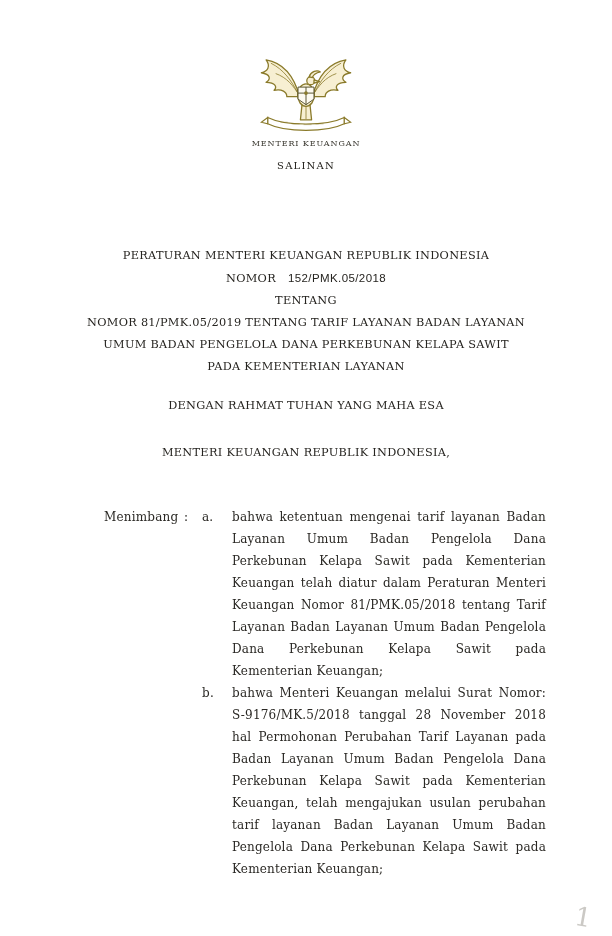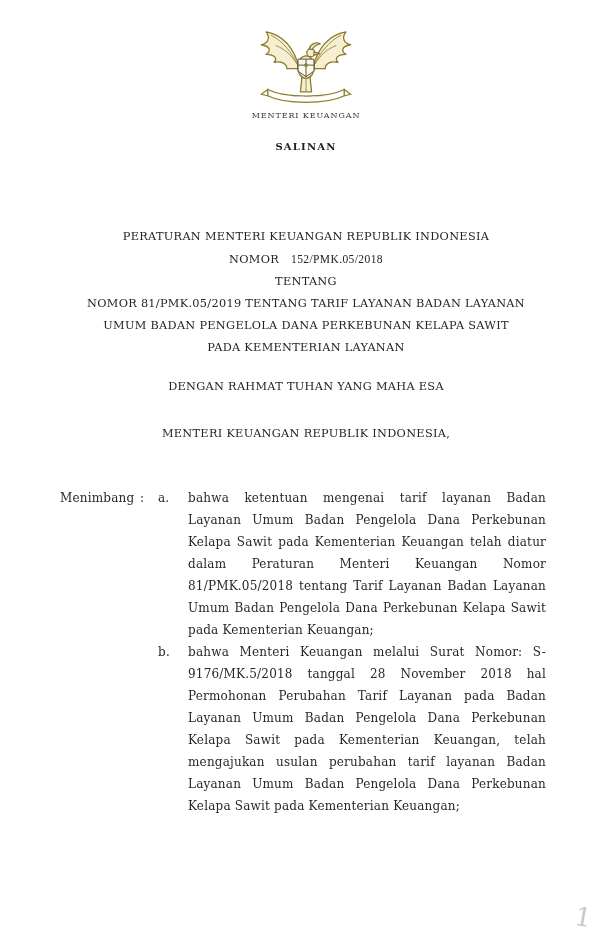--- a/index.html
+++ b/index.html
@@ -7,47 +7,47 @@
   .page {
     position:relative;
     width:612px; height:936px;
     margin:0 auto;
     background:#ffffff;
     font-family:"DejaVu Serif","Liberation Serif",serif;
     color:#2a2824;
     overflow:hidden;
   }
   
-  .letterhead { padding-top:24px; text-align:center; }
+  .letterhead { padding-top:52px; text-align:center; }
   .emblem { display:block; margin:0 auto 4px auto; color:var(--emblem-color,#8a7a2a); }
   .lh-line { font-size:8px; letter-spacing:.9px; line-height:10px; color:#3a3830; }
-  .salinan { margin-top:20px; font-size:10px; font-weight:bold; letter-spacing:1.2px; color:#23211c; }
+  .salinan { margin-top:11px; font-size:10px; font-weight:normal; letter-spacing:1.2px; color:#23211c; }
 
   
   .title-block {
     margin-top:74px;
     text-align:center;
     font-size:11.3px;
     line-height:22px;
     letter-spacing:.3px;
     color:#262420;
     padding:0 64px;
   }
   .t-line { white-space:nowrap; }
   .mono {
-    font-family:Liberation Serif, serif;
+    font-family:Liberation Sans, sans-serif;
     font-size:11.5px; letter-spacing:.4px; margin-left:12px;
   }
   .invocation { margin-top:17px; }
   .issuer { margin-top:25px; }
 
   
   .consider {
     margin-top:42px;
-    padding:0 66px 0 60px;
+    padding:0 66px 0 104px;
     display:flex;
     font-size:12px;
     line-height:22px;
     letter-spacing:.2px;
     color:#2a2824;
   }
   .c-label { width:80px; flex:none; }
   .c-colon { width:18px; flex:none; text-align:left; }
   .c-items { flex:1; }
   .c-item { display:flex; }

